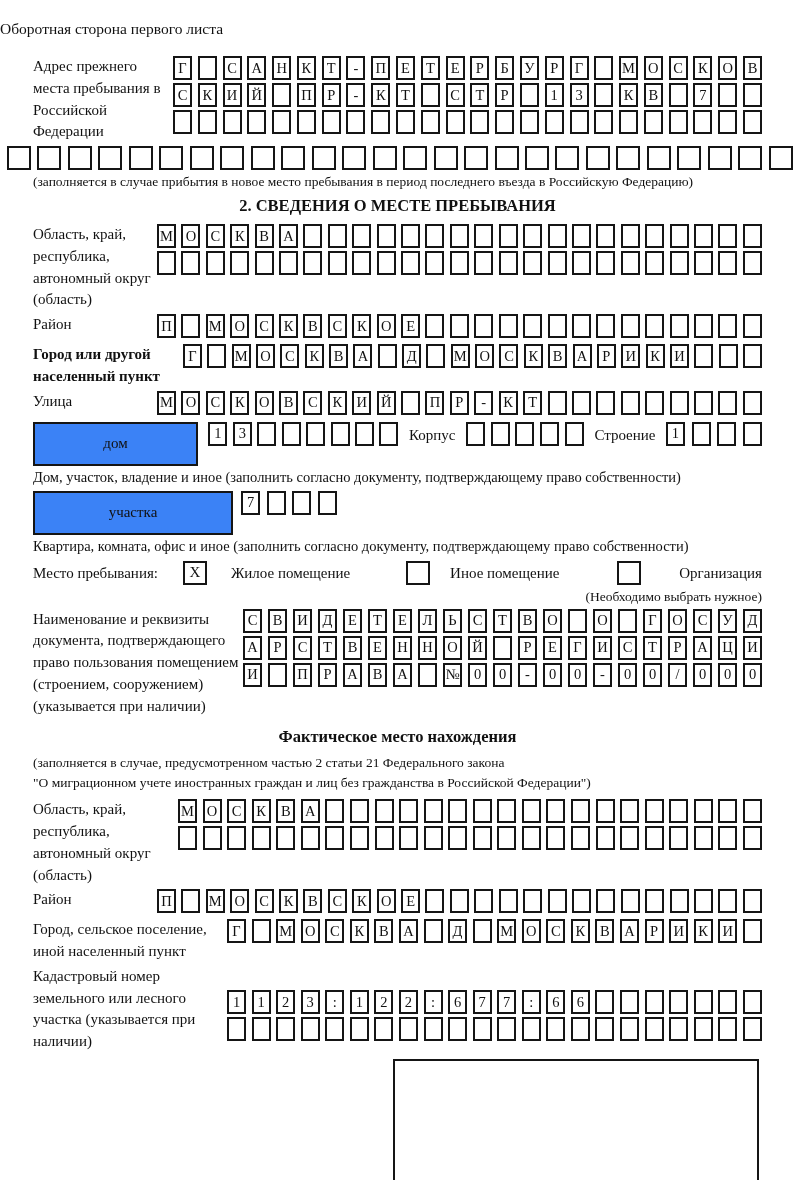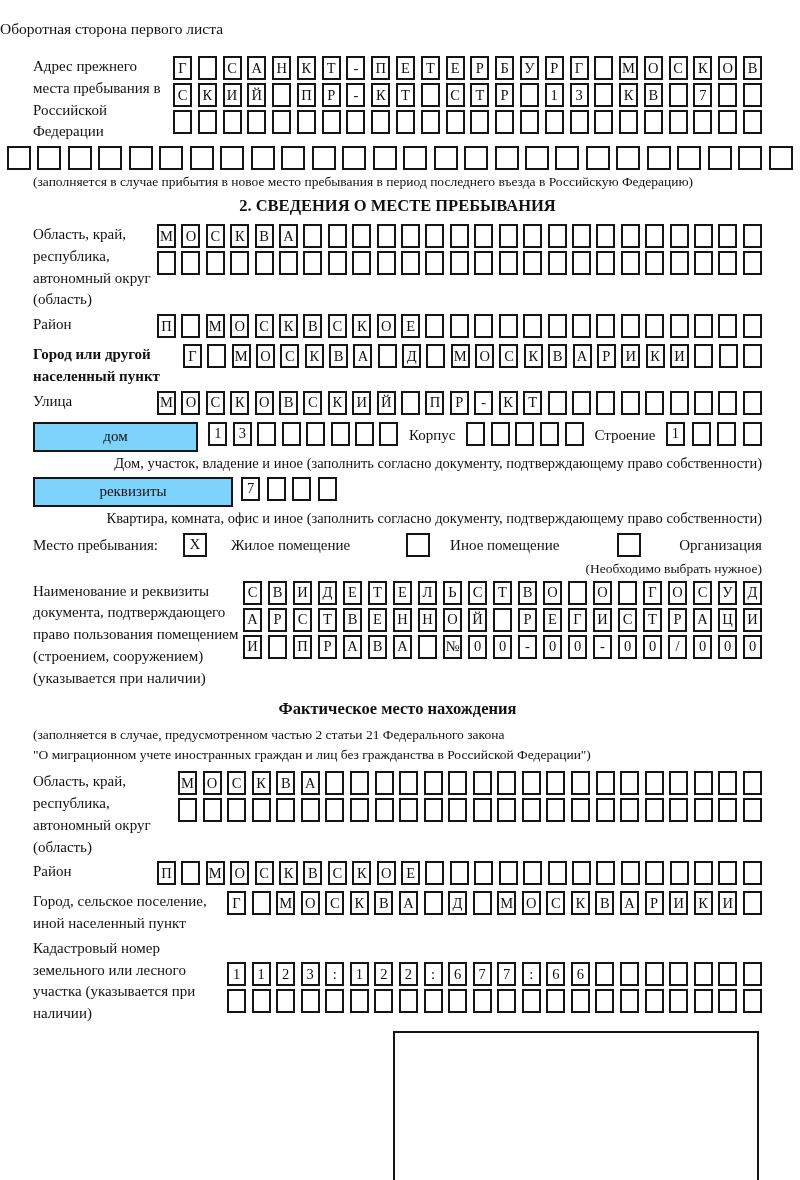--- a/index.html
+++ b/index.html
@@ -13,24 +13,24 @@
   .cell{box-sizing:border-box;width:19px;height:24px;border:2px solid #151515;
         display:flex;align-items:center;justify-content:center;
         font-size:14.5px;line-height:1;background:#fff;margin-bottom:3px;}
   .rows-col{display:flex;flex-direction:column;}
   .w-589{width:589px;} .w-605{width:605px;} .w-579{width:579px;}
   .w-520{width:519px;} .w-584{width:584px;} .w-535{width:535px;}
   .w-190{width:190px;} .w-118{width:118px;} .w-96{width:96px;}
   .cells-full{display:flex;justify-content:space-between;width:786px;margin-left:-26px;margin-top:1px;}
   .cells-full .cell{width:24px;}
   .caption{font-size:13.5px;text-align:left;margin:1px 0 4px 0;}
-  .caption-left{font-size:14.5px;text-align:right;margin:0 0 5px 0;}
+  .caption-left{font-size:14.5px;text-align:left;margin:0 0 5px 0;}
   .sec-title{font-weight:bold;font-size:16.5px;text-align:center;margin:6px 0 8px 0;}
-  .labelbox{box-sizing:border-box;border:2px solid #151515;height:30px;display:flex;
-            align-items:center;justify-content:center;font-size:15px;background:#7dd3fc;}
+  .labelbox{box-sizing:border-box;border:2px solid #151515;height:44px;display:flex;
+            align-items:center;justify-content:center;font-size:15px;background:#3b82f6;}
   .inline-lbl{font-size:15px;line-height:26px;white-space:nowrap;}
   .checkbox{box-sizing:border-box;width:24px;height:24px;border:2px solid #151515;
             display:flex;align-items:center;justify-content:center;font-size:15px;}
   .stamp-box{box-sizing:border-box;border:2px solid #151515;width:366px;height:174px;
              margin-left:360px;margin-top:6px;}
 </style>
 </head>
 <body>
 
 <div class="page">
@@ -330,21 +330,21 @@
       <div class="cells w-96">
           <div class="cell">1</div>
           <div class="cell"></div>
           <div class="cell"></div>
           <div class="cell"></div>
         </div>
     </div>
     <div class="caption-left">Дом, участок, владение и иное (заполнить согласно документу, подтверждающему право собственности)</div>
 
     <div class="row">
-      <div class="labelbox" style="width:200px;margin-right:8px;">реквизиты</div>
+      <div class="labelbox" style="width:200px;margin-right:8px;">участка</div>
       <div class="cells w-96">
           <div class="cell">7</div>
           <div class="cell"></div>
           <div class="cell"></div>
           <div class="cell"></div>
         </div>
     </div>
     <div class="caption-left">Квартира, комната, офис и иное (заполнить согласно документу, подтверждающему право собственности)</div>
 
     <div class="row" style="align-items:center;justify-content:space-between;">

